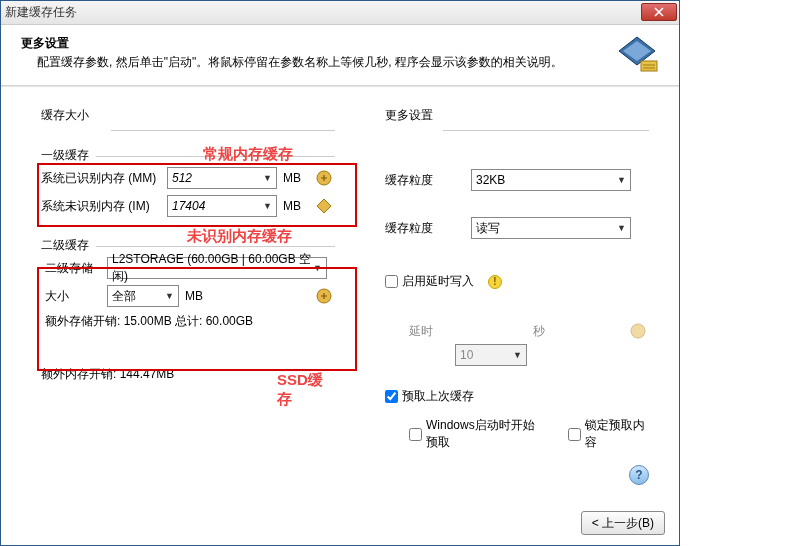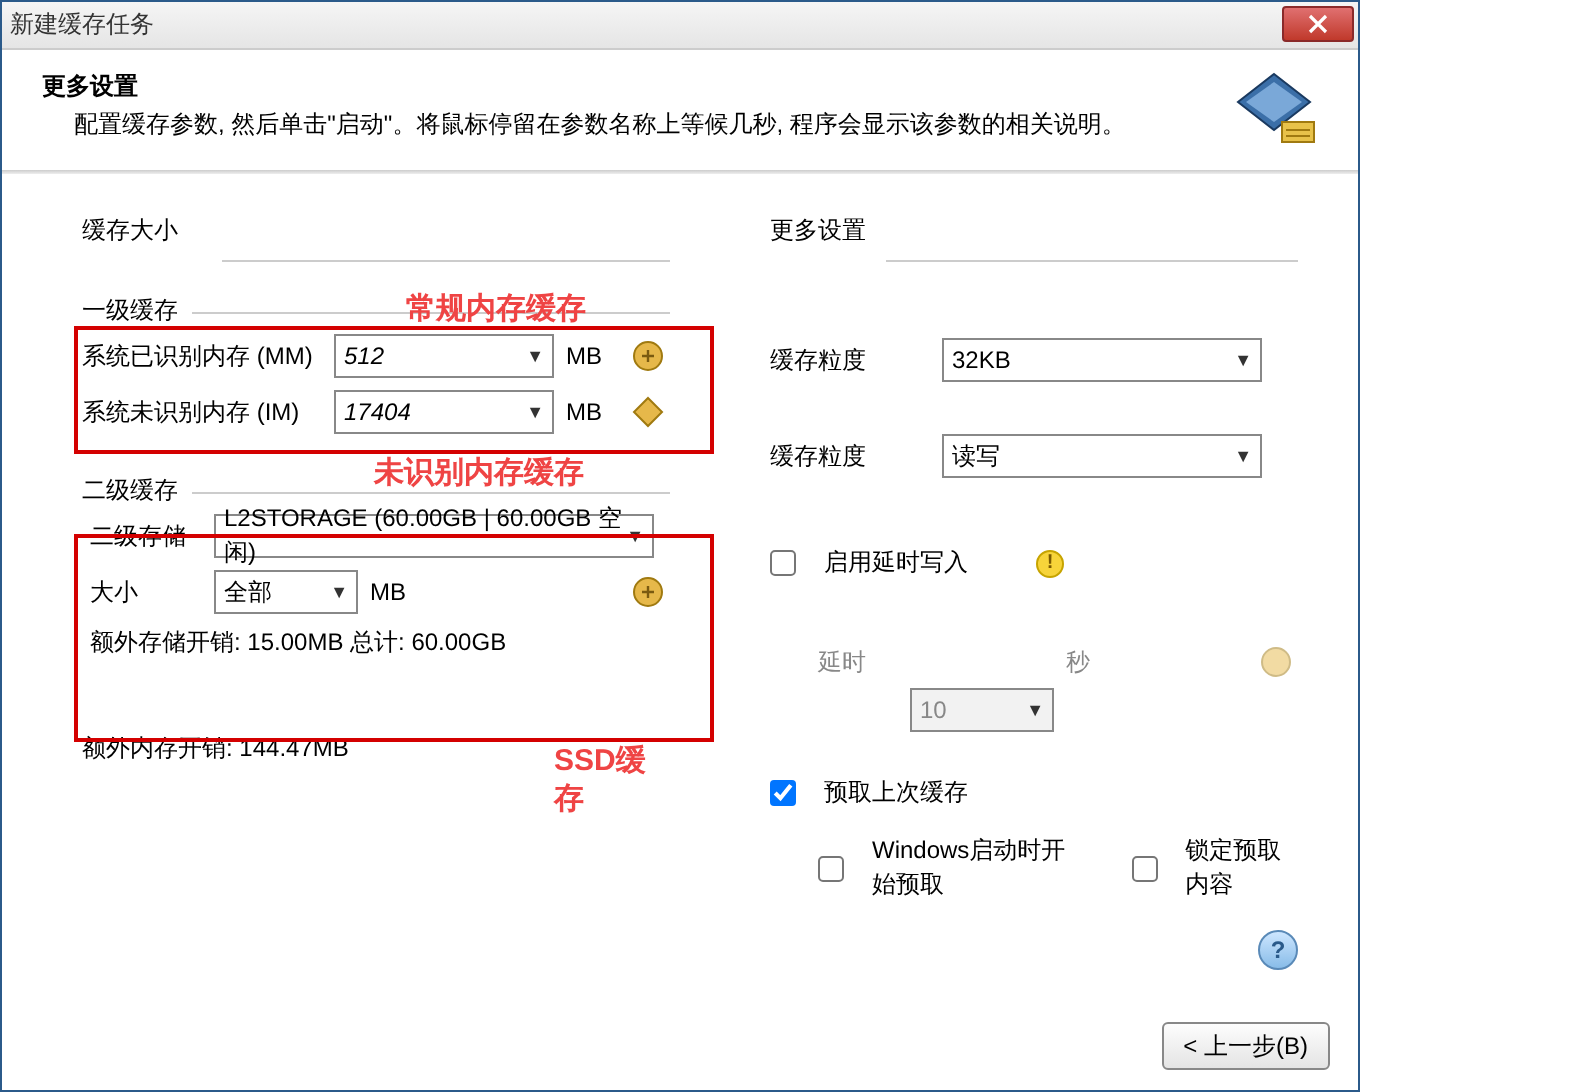--- a/index.html
+++ b/index.html
@@ -29,21 +29,21 @@
 .combo.w2 { width: 220px; }
 .combo.w3 { width: 160px; }
 .combo.w4 { width: 72px; }
 .combo.disabled { background:#f2f2f2; color:#888;margin-top:48px; }
 .combo .arrow { margin-left:auto; font-size:9px; color:#333; }
 .unit { font-size:12px; width: 24px; }
 .iconbtn { width:22px; height:22px; display:flex; align-items:center; justify-content:center; cursor:pointer; }
 .iconbtn.disabled { opacity:0.5; cursor:default; }
 .highlight-box { position:absolute; border:2px solid #d40000; pointer-events:none; }
 .annot { position:absolute; color:#ef4444; font-weight:bold; font-size:15px; pointer-events:none; }
-.chk { display:flex; align-items:center; gap:14px; font-size:12px; margin: 6px 0; }
+.chk { display:flex; align-items:center; gap:4px; font-size:12px; margin: 6px 0; }
 .chk input { width:13px; height:13px; }
 .indent { margin-left: 24px; }
 .footer { position:absolute; bottom:10px; right:14px; display:flex; gap:8px; }
 .btn { min-width:78px; height:24px; background: linear-gradient(#fdfdfd,#e4e4e4); border:1px solid #888; border-radius:3px; font-size:12px; display:flex; align-items:center; justify-content:center; cursor:pointer; padding: 0 10px; }
 .help { position:absolute; bottom: 60px; right: 30px; width:20px; height:20px; border-radius:10px; background:linear-gradient(#cde6ff,#88bce8); border:1px solid #5a8ab8; display:flex; align-items:center; justify-content:center; font-weight:bold; color:#2a5a8a; cursor:pointer; }
 .warn-ico { width:14px; height:14px; border-radius:7px; background:#f7d43a; border:1px solid #c7a400; display:flex;align-items:center;justify-content:center; font-size:10px; font-weight:bold; color:#7a5a00; }
 .overhead-text { font-size:12px; margin-top: 6px; padding-left: 4px;}
 svg { display:block; }
 </style>
 </head>

